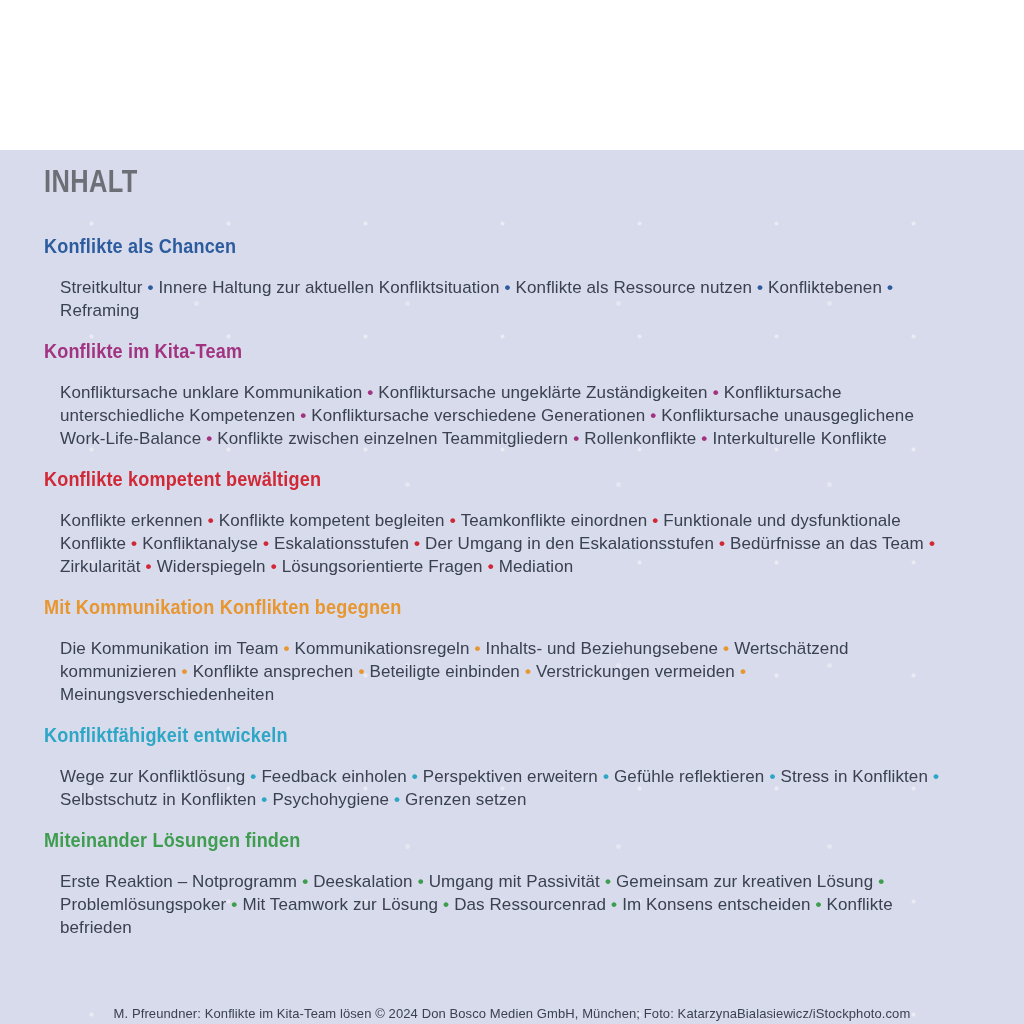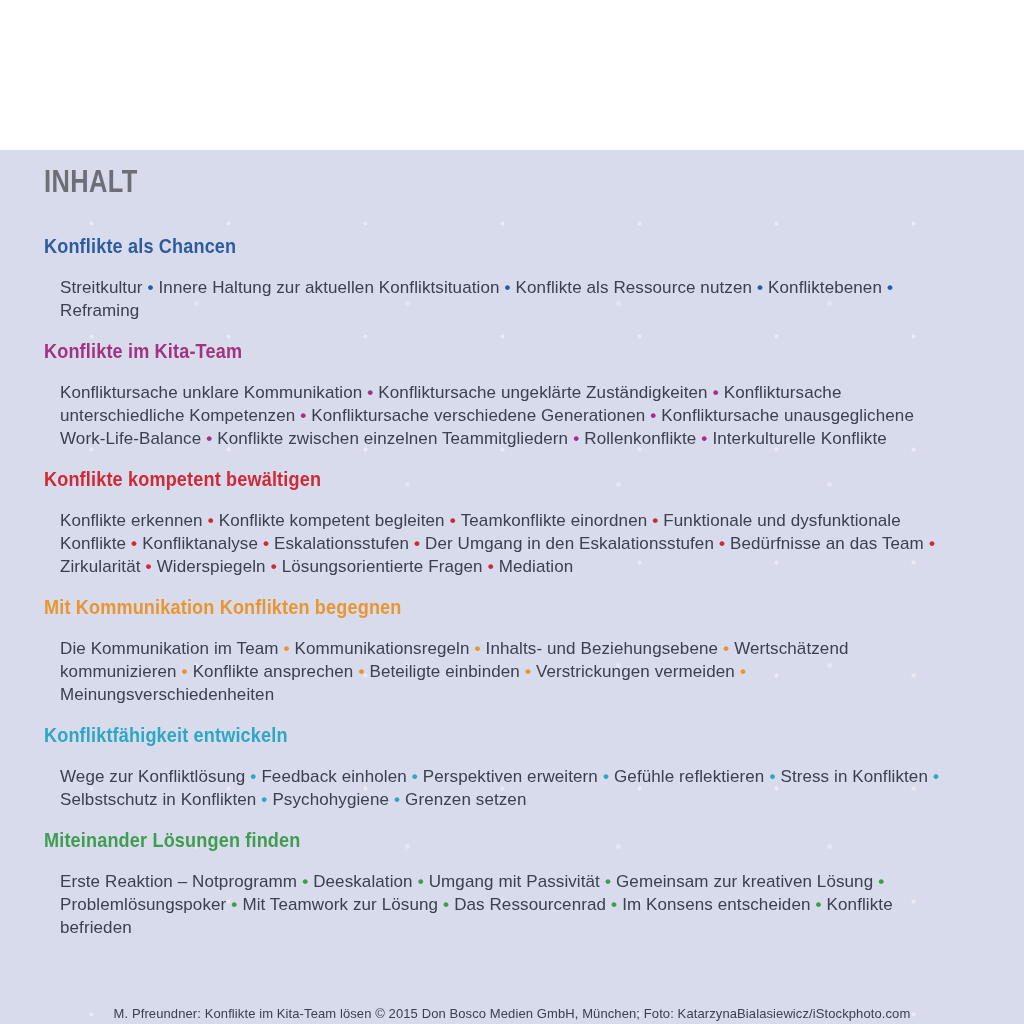--- a/index.html
+++ b/index.html
@@ -106,15 +106,15 @@
   <section class="section">
     <h2 style="color: rgb(46, 166, 197);">Konfliktfähigkeit entwickeln</h2>
     <p class="topics" style="color: rgb(58, 65, 80);"><span>Wege zur Konfliktlösung</span><span class="sep" style="color: rgb(46, 166, 197);">•</span><span>Feedback einholen</span><span class="sep" style="color: rgb(46, 166, 197);">•</span><span>Perspektiven erweitern</span><span class="sep" style="color: rgb(46, 166, 197);">•</span><span>Gefühle reflektieren</span><span class="sep" style="color: rgb(46, 166, 197);">•</span><span>Stress in Konflikten</span><span class="sep" style="color: rgb(46, 166, 197);">•</span><span>Selbstschutz in Konflikten</span><span class="sep" style="color: rgb(46, 166, 197);">•</span><span>Psychohygiene</span><span class="sep" style="color: rgb(46, 166, 197);">•</span><span>Grenzen setzen</span></p>
   </section>
 
   <section class="section">
     <h2 style="color: rgb(63, 157, 80);">Miteinander Lösungen finden</h2>
     <p class="topics" style="color: rgb(58, 65, 80);"><span>Erste Reaktion – Notprogramm</span><span class="sep" style="color: rgb(63, 157, 80);">•</span><span>Deeskalation</span><span class="sep" style="color: rgb(63, 157, 80);">•</span><span>Umgang mit Passivität</span><span class="sep" style="color: rgb(63, 157, 80);">•</span><span>Gemeinsam zur kreativen Lösung</span><span class="sep" style="color: rgb(63, 157, 80);">•</span><span>Problemlösungspoker</span><span class="sep" style="color: rgb(63, 157, 80);">•</span><span>Mit Teamwork zur Lösung</span><span class="sep" style="color: rgb(63, 157, 80);">•</span><span>Das Ressourcenrad</span><span class="sep" style="color: rgb(63, 157, 80);">•</span><span>Im Konsens entscheiden</span><span class="sep" style="color: rgb(63, 157, 80);">•</span><span>Konflikte befrieden</span></p>
   </section>
 </div>
-    <div class="footer" style="color: rgb(58, 65, 80);">M. Pfreundner: Konflikte im Kita-Team lösen © 2015 Don Bosco Medien GmbH, München; Foto: KatarzynaBialasiewicz/iStockphoto.com</div>
+    <div class="footer" style="color: rgb(58, 65, 80);">M. Pfreundner: Konflikte im Kita-Team lösen © 2024 Don Bosco Medien GmbH, München; Foto: KatarzynaBialasiewicz/iStockphoto.com</div>
   </div>
 </div>
 
 </body></html>

